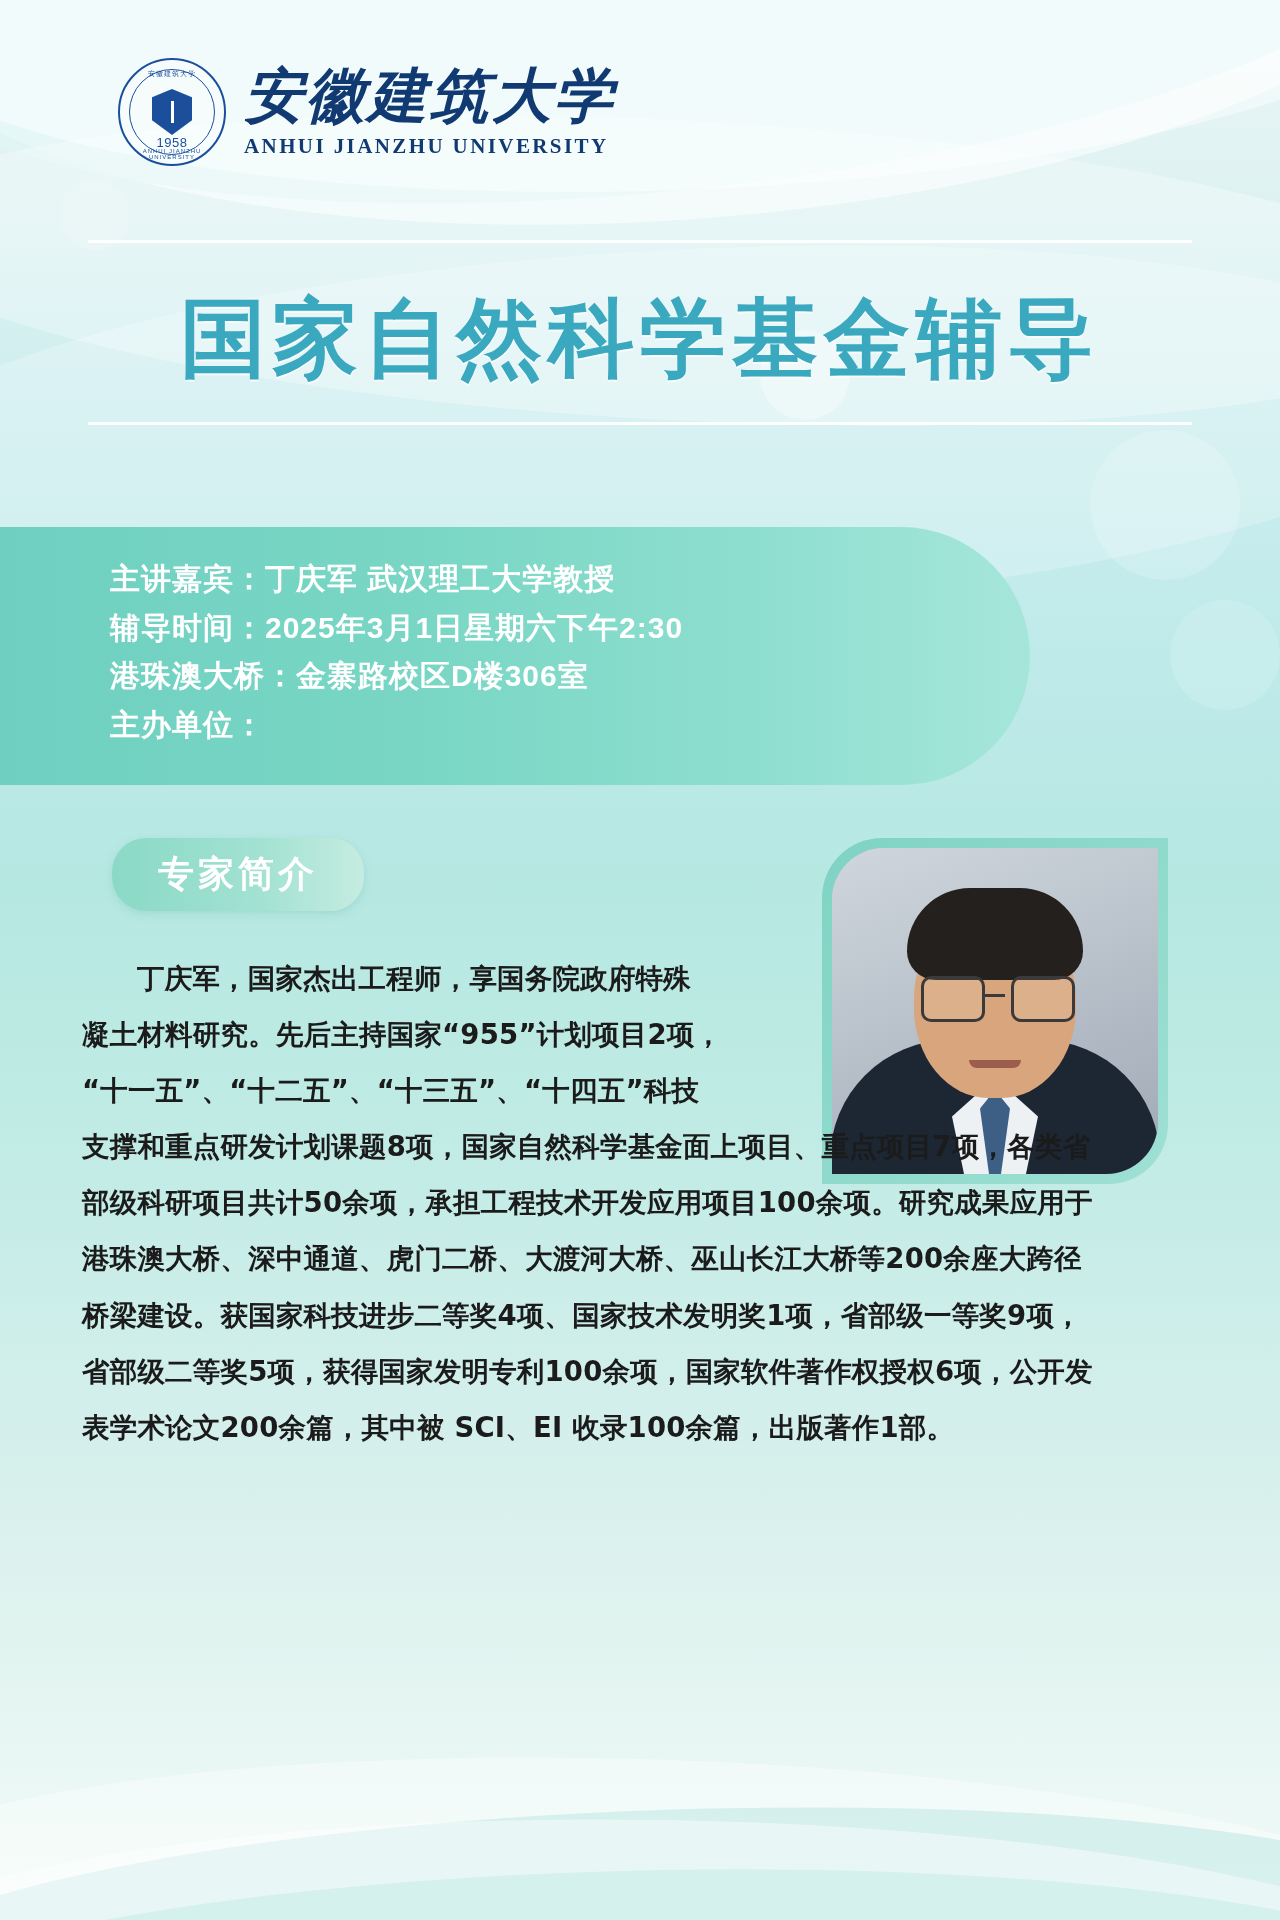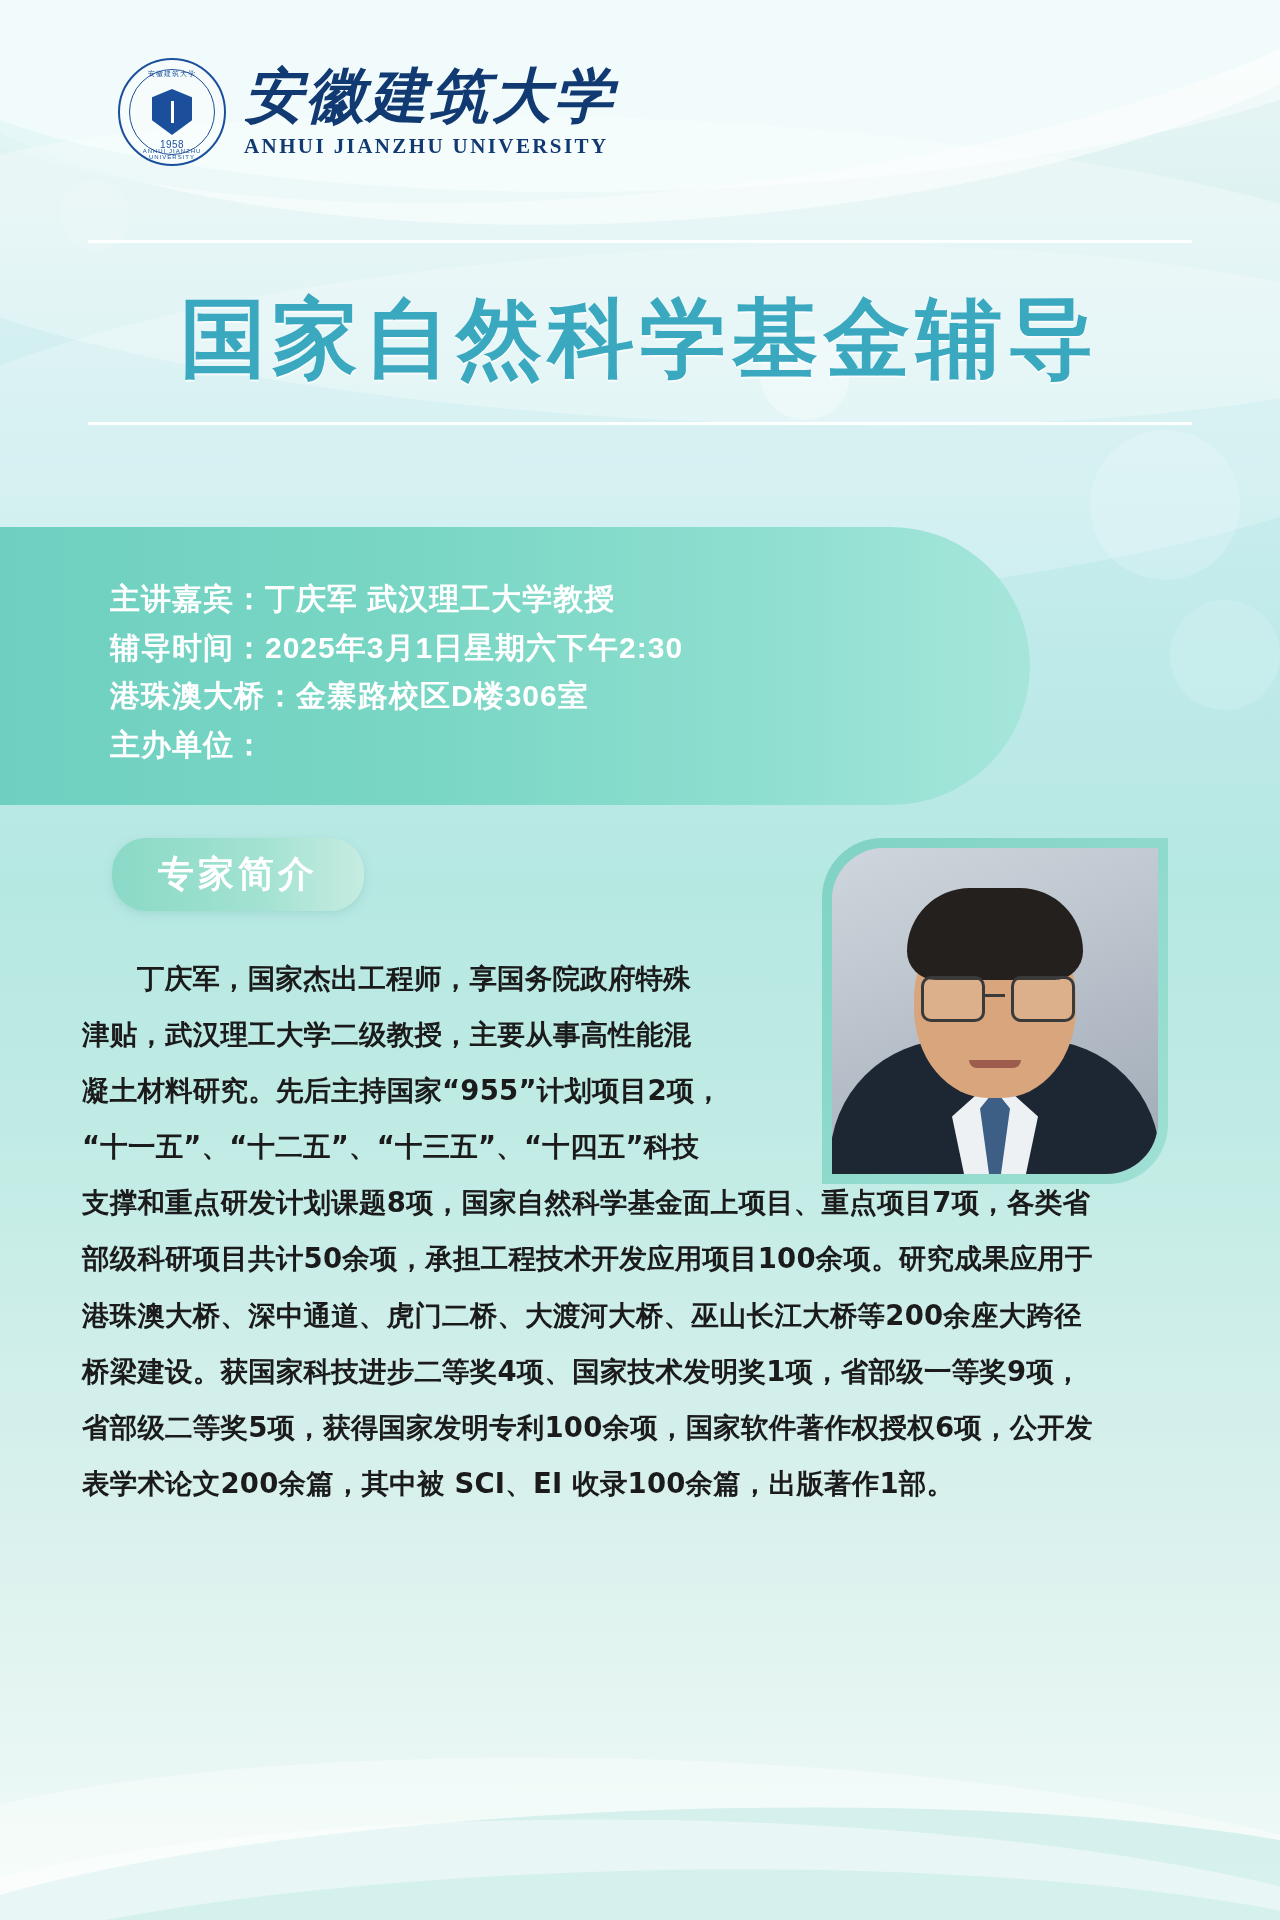--- a/index.html
+++ b/index.html
@@ -111,21 +111,21 @@
     height: 22px;
     margin-left: -1.5px;
     background: #ffffff;
   }
   .crest .year {
     position: absolute;
     bottom: 14px;
     left: 0;
     right: 0;
     text-align: center;
-    font-size: 10px;
+    font-size: 13px;
     color: #1b4f9c;
     letter-spacing: 0.5px;
   }
   .crest .arc-top,
   .crest .arc-bottom {
     position: absolute;
     left: 0; right: 0;
     text-align: center;
     font-size: 7px;
     color: #1b4f9c;
@@ -176,21 +176,21 @@
     text-shadow: 0 2px 0 rgba(255,255,255,0.7);
     line-height: 1.1;
   }
 
   
   .info-panel {
     position: absolute;
     top: 527px;
     left: 0;
     width: 1030px;
-    padding: 48px 0 36px 110px;
+    padding: 28px 0 36px 110px;
     box-sizing: border-box;
     background: linear-gradient(90deg, #6fd0c1 0%, #79d6c4 40%, #8fdfd0 75%, #a6e6da 100%);
     border-radius: 0 170px 170px 0;
     color: #ffffff;
   }
   .info-row {
     display: flex;
     align-items: baseline;
     font-size: 30px;
     font-weight: 700;
@@ -400,21 +400,20 @@
       <div class="p-hair"></div>
       <div class="p-glass-l"></div>
       <div class="p-glass-r"></div>
       <div class="p-bridge"></div>
       <div class="p-mouth"></div>
     </div>
   </div>
 
   <div class="bio">
     <p class="indent wrap-right">丁庆军，国家杰出工程师，享国务院政府特殊</p>
-    <p class="wrap-right">津贴，武汉理工大学二级教授，主要从事高性能混</p>
     <p class="wrap-right">凝土材料研究。先后主持国家“955”计划项目2项，</p>
     <p class="wrap-right">“十一五”、“十二五”、“十三五”、“十四五”科技</p>
     <p>支撑和重点研发计划课题8项，国家自然科学基金面上项目、重点项目7项，各类省</p>
     <p>部级科研项目共计50余项，承担工程技术开发应用项目100余项。研究成果应用于</p>
     <p>港珠澳大桥、深中通道、虎门二桥、大渡河大桥、巫山长江大桥等200余座大跨径</p>
     <p>桥梁建设。获国家科技进步二等奖4项、国家技术发明奖1项，省部级一等奖9项，</p>
     <p>省部级二等奖5项，获得国家发明专利100余项，国家软件著作权授权6项，公开发</p>
     <p>表学术论文200余篇，其中被 SCI、EI 收录100余篇，出版著作1部。</p>
   </div>
 

